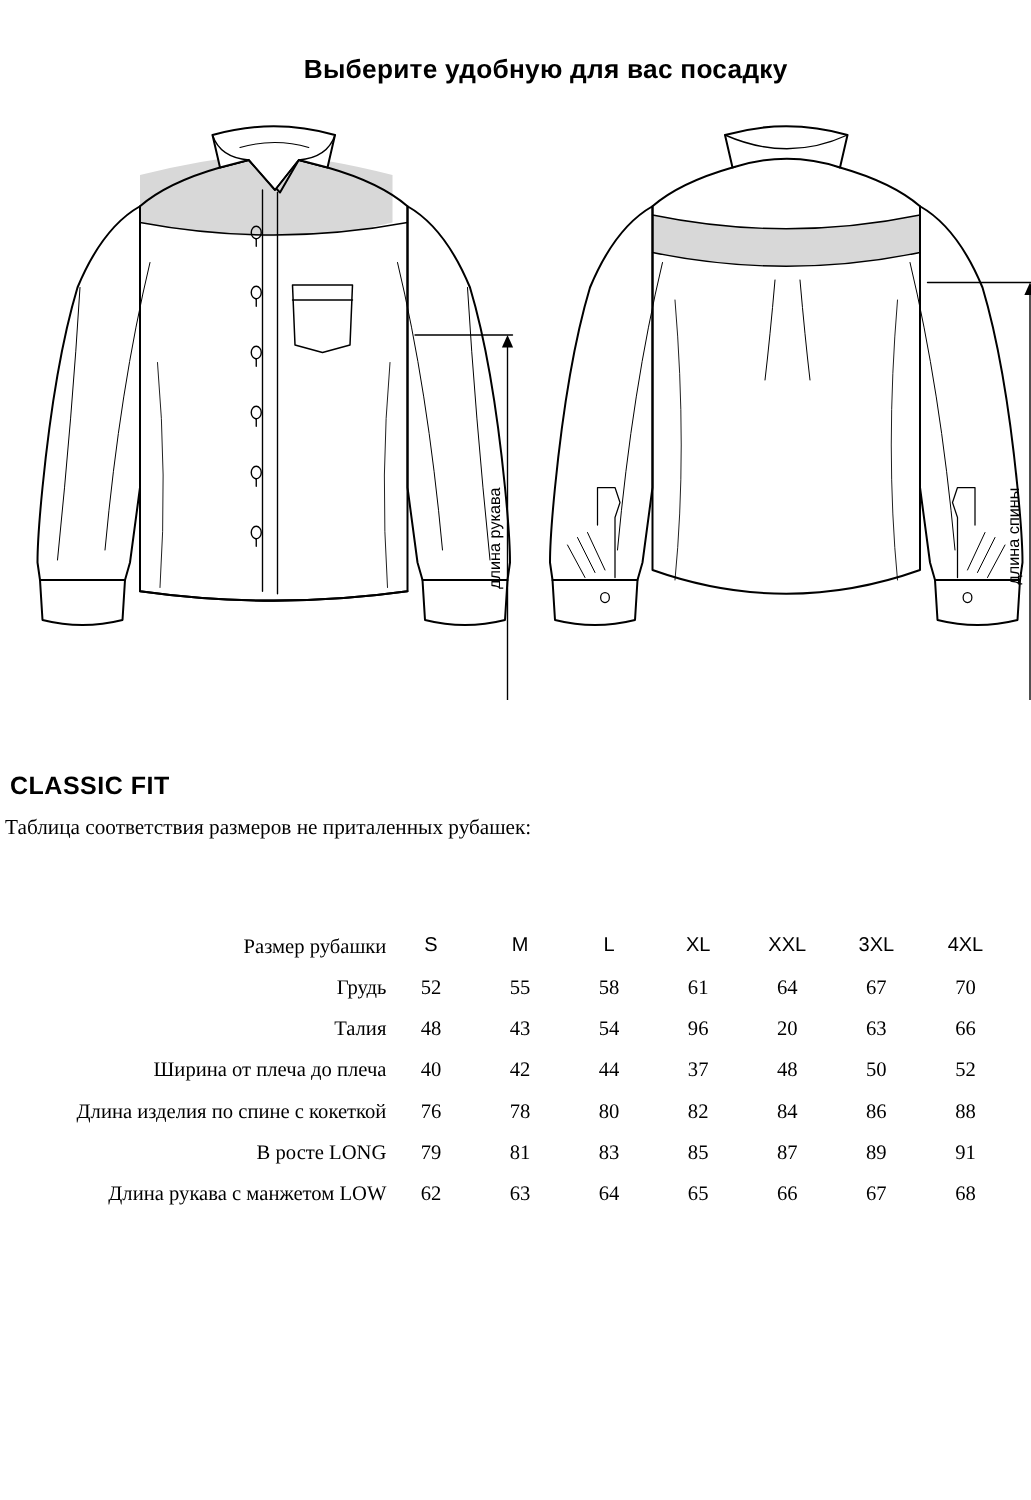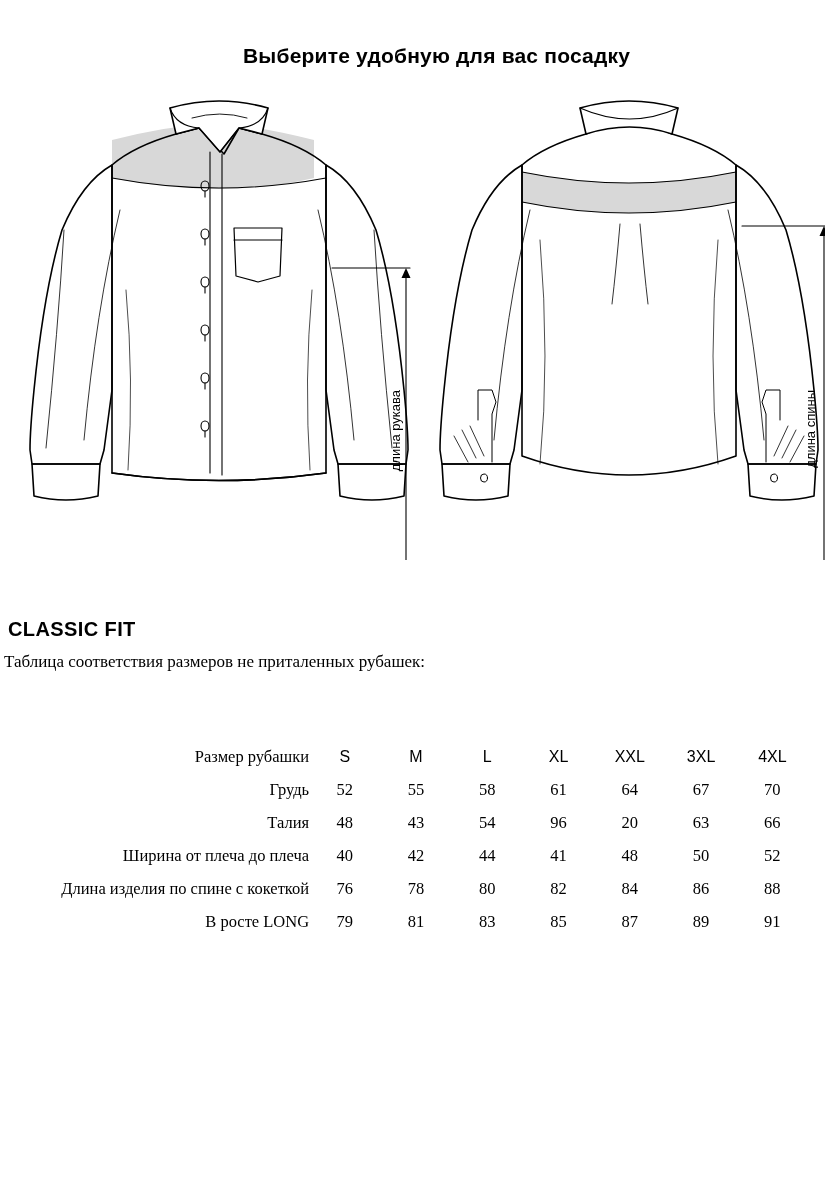--- a/index.html
+++ b/index.html
@@ -323,21 +323,21 @@
         <td class="col">20</td>
         <td class="col">63</td>
         <td class="col">66</td>
       </tr>
 
       <tr>
         <td class="rowhead">Ширина от плеча до плеча</td>
         <td class="col">40</td>
         <td class="col">42</td>
         <td class="col">44</td>
-        <td class="col">41</td>
+        <td class="col">37</td>
         <td class="col">48</td>
         <td class="col">50</td>
         <td class="col">52</td>
       </tr>
 
       <tr>
         <td class="rowhead">Длина изделия по спине с кокеткой</td>
         <td class="col">76</td>
         <td class="col">78</td>
         <td class="col">80</td>
@@ -354,17 +354,27 @@
         <td class="col">83</td>
         <td class="col">85</td>
         <td class="col">87</td>
         <td class="col">89</td>
         <td class="col">91</td>
       </tr>
 
 
 
 
+      <tr>
+        <td class="rowhead">Длина рукава с манжетом LOW</td>
+        <td class="col">62</td>
+        <td class="col">63</td>
+        <td class="col">64</td>
+        <td class="col">65</td>
+        <td class="col">66</td>
+        <td class="col">67</td>
+        <td class="col">68</td>
+      </tr>
 
     </tbody>
   </table>
 
 </div>
 
 </body></html>

